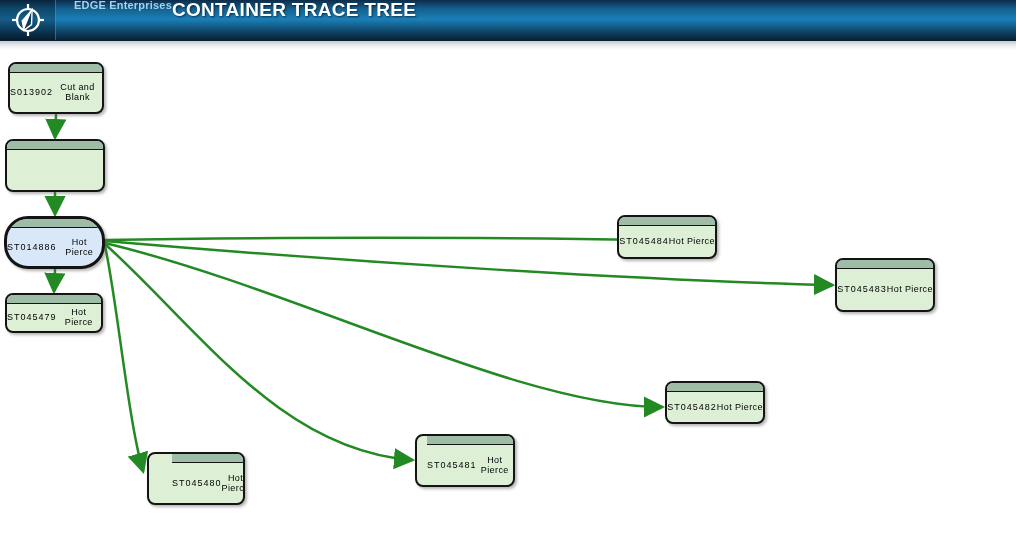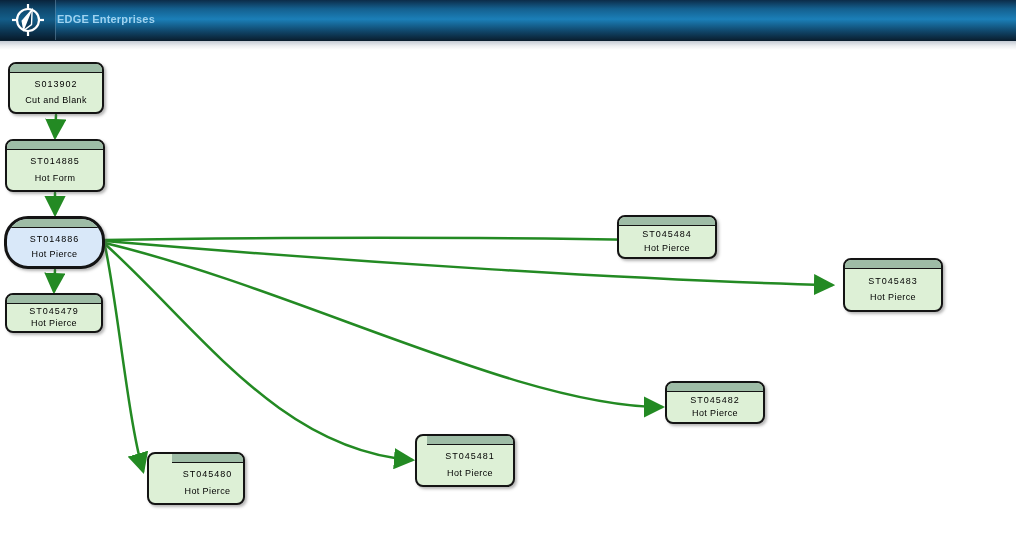--- a/index.html
+++ b/index.html
@@ -13,21 +13,21 @@
     background:linear-gradient(180deg,#0c2c49 0%,#14608f 22%,#1b7fb8 48%,#10466a 78%,#0a2133 100%);
     border-bottom:1px solid #0a1e2f;
     display:flex;align-items:stretch;
   }
   .logo-box{
     width:55px;height:40px;flex:0 0 55px;
     background:rgba(2,16,30,0.30);
     border-right:1px solid rgba(160,210,240,0.35);
     display:flex;align-items:center;justify-content:center;
   }
-  .titles{padding-left:1px;display:flex;flex-direction:column;justify-content:center;line-height:1;}
+  .titles{padding-left:18px;display:flex;flex-direction:row;justify-content:center;line-height:1;}
   .company{color:#9fd2ef;font-size:11px;font-weight:bold;margin-bottom:2px;letter-spacing:.2px;}
   .app-title{
     color:#ffffff;font-size:19px;font-weight:bold;letter-spacing:.3px;
     text-shadow:1px 1px 2px rgba(0,0,0,0.55);
   }
   .header-shadow{
     position:absolute;top:41px;left:0;width:1016px;height:9px;z-index:19;
     background:linear-gradient(180deg,#c3cad3 0%,#eceef1 55%,#ffffff 100%);
   }
   
@@ -40,21 +40,21 @@
     background:#ddf0d6;
     box-shadow:2px 2px 3px rgba(90,90,90,0.45);
     overflow:hidden;
     cursor:pointer;
   }
   .node.highlighted{border-width:3px;background:#d9e8f9;}
   .node .strip{
     height:8px;background:#9ebca6;border-bottom:1.5px solid #141414;
   }
   .node .body{
-    display:flex;flex-direction:column;align-items:center;justify-content:space-evenly;
+    display:flex;flex-direction:row;align-items:center;justify-content:space-evenly;
     height:calc(100% - 10px);
     font-size:9px;color:#000;
   }
   .node .cid{letter-spacing:1px;}
   .node .op{letter-spacing:.4px;text-align:center;}
 </style>
 </head>
 <body>
 
 <div class="canvas">
@@ -78,24 +78,20 @@
   <div id="nodes-layer">
       <div class="node" style="left: 8px; top: 62px; width: 96px; height: 52px;">
         <div class="strip"></div>
         <div class="body">
           <span class="cid">S013902</span>
           <span class="op">Cut and Blank</span>
         </div>
       </div>
       <div class="node" style="left: 5px; top: 139px; width: 100px; height: 53px;">
         <div class="strip"></div>
-        <div class="body">
-          <span class="cid">ST014885</span>
-          <span class="op">Hot Form</span>
-        </div>
       </div>
       <div class="node highlighted" style="left: 4px; top: 216px; width: 101px; height: 53px; border-radius: 24px;">
         <div class="strip"></div>
         <div class="body">
           <span class="cid">ST014886</span>
           <span class="op">Hot Pierce</span>
         </div>
       </div>
       <div class="node" style="left: 5px; top: 293px; width: 98px; height: 40px;">
         <div class="strip"></div>
@@ -104,21 +100,21 @@
           <span class="op">Hot Pierce</span>
         </div>
       </div>
       <div class="node" style="left: 617px; top: 215px; width: 100px; height: 44px;">
         <div class="strip"></div>
         <div class="body">
           <span class="cid">ST045484</span>
           <span class="op">Hot Pierce</span>
         </div>
       </div>
-      <div class="node" style="left: 835px; top: 258px; width: 100px; height: 54px; margin-left: 8px;">
+      <div class="node" style="left: 835px; top: 258px; width: 100px; height: 54px;">
         <div class="strip"></div>
         <div class="body">
           <span class="cid">ST045483</span>
           <span class="op">Hot Pierce</span>
         </div>
       </div>
       <div class="node" style="left: 665px; top: 381px; width: 100px; height: 43px;">
         <div class="strip"></div>
         <div class="body">
           <span class="cid">ST045482</span>
@@ -153,15 +149,16 @@
         <line x1="31" y1="20" x2="36" y2="20"></line>
       </g>
       <g transform="rotate(22 20 20)">
         <path d="M20,9 L25,23 L20,31 L15,23 Z" fill="#0c3a5a" stroke="#ffffff" stroke-width="1.4"></path>
         <path d="M20,9 L15,23 L20,31 Z" fill="#ffffff"></path>
       </g>
     </svg>
   </div>
   <div class="titles">
     <div class="company">EDGE Enterprises</div>
+    <div class="app-title">CONTAINER TRACE TREE</div>
   </div>
 </div>
 <div class="header-shadow"></div>
 
 </body></html>

